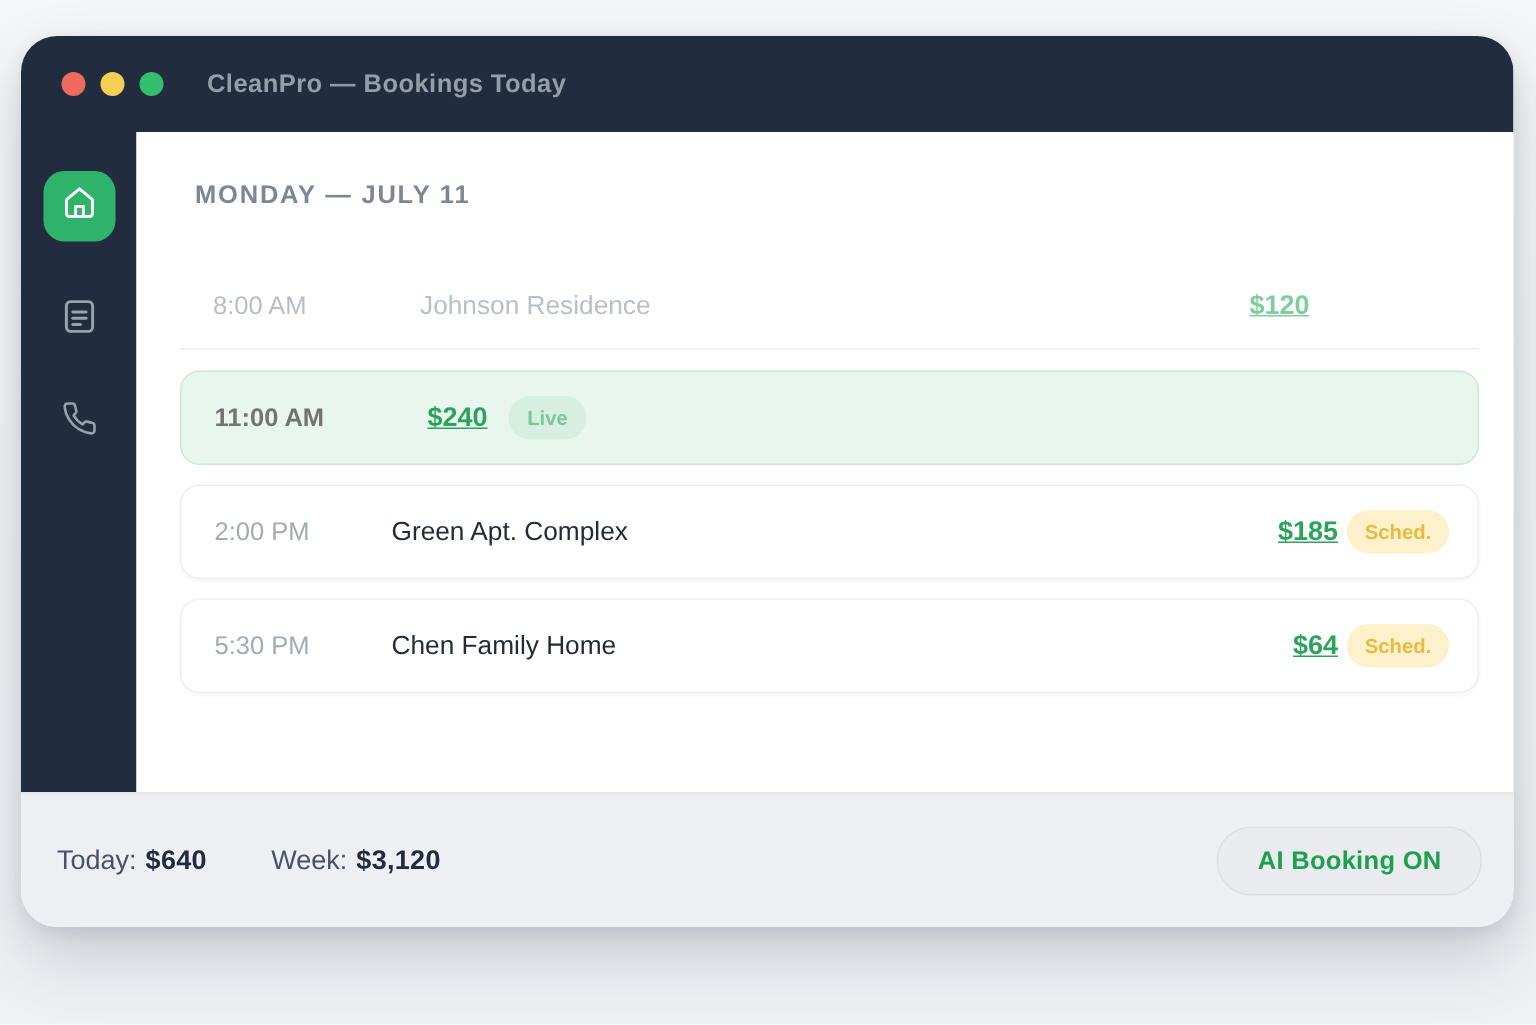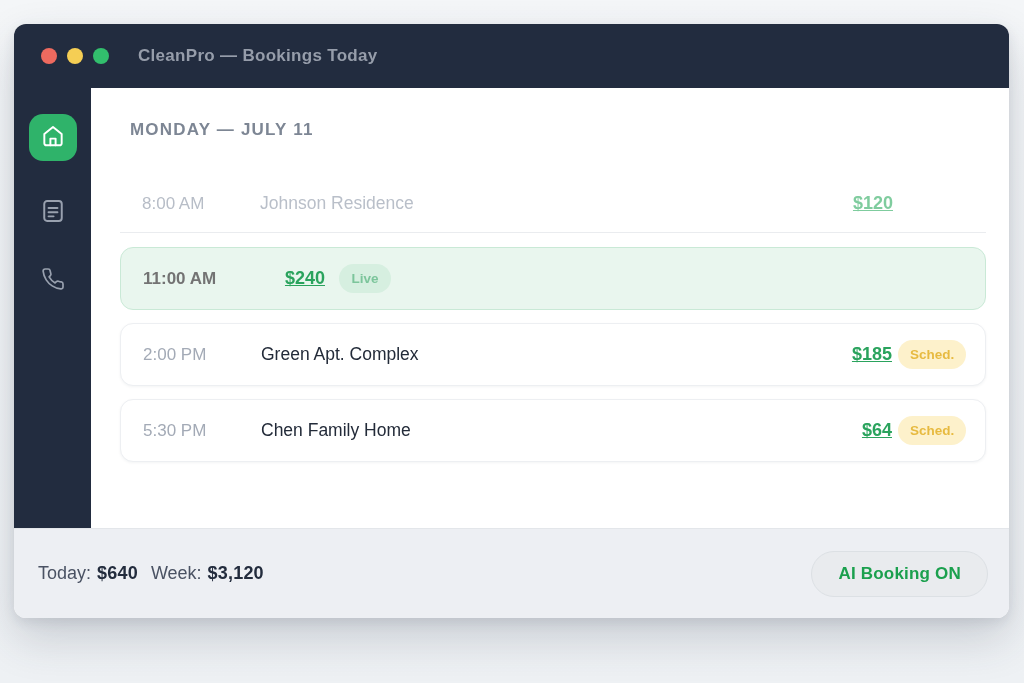--- a/index.html
+++ b/index.html
@@ -8,21 +8,21 @@
     font-family: "Liberation Sans", "DejaVu Sans", sans-serif;
     background: linear-gradient(180deg, #f4f6f8 0%, #eef1f4 100%);
     position: relative;
     overflow: hidden;
   }
 
   .window {
     position: absolute;
     left: 14px; top: 24px;
     width: 995px; height: 594px;
-    border-radius: 12px;
+    border-radius: 24px;
     background: #ffffff;
     box-shadow: 0 20px 45px rgba(45, 55, 75, 0.20), 0 4px 12px rgba(45,55,75,0.10);
     display: flex;
     flex-direction: column;
     overflow: hidden;
   }
 
   
   .titlebar {
     height: 64px;
@@ -124,20 +124,21 @@
     border-radius: 999px;
     white-space: nowrap;
   }
   .badge:empty { visibility: hidden; padding: 0; }
   .badge.live  { background: #d6efe0; color: #7cc59b; }
   .badge.sched { background: #fdf1cb; color: #e7ba40; }
 
   .row-past {
     height: 58px;
     border-bottom: 1px solid #eaecef;
+    gap: 20px;
   }
   .row-past .time   { color: #b7bdc7; }
   .row-past .client { color: #b9bfc9; }
   .row-past .price  { color: #7fcc9e; }
 
   .row-card {
     height: 63px;
     border-radius: 13px;
     background: #ffffff;
     border: 1px solid #edeff2;
@@ -158,21 +159,21 @@
   
   .footerbar {
     flex: 0 0 90px;
     background: #edeff3;
     border-top: 1px solid #e3e6ea;
     display: flex;
     align-items: center;
     justify-content: space-between;
     padding: 0 21px 0 24px;
   }
-  .totals { display: flex; align-items: flex-end; gap: 13px; }
+  .totals { display: flex; align-items: flex-end; gap: 43px; }
   .total-group { font-size: 18px; color: #4a5263; }
   .total-group b { color: #232c3d; margin-left: 6px; letter-spacing: 0.2px; }
   .ai-toggle-btn {
     background: #e9ebee;
     border: 1px solid #dce0e4;
     border-radius: 23px;
     padding: 12px 26px;
     font-family: inherit;
     font-size: 17px;
     font-weight: bold;

